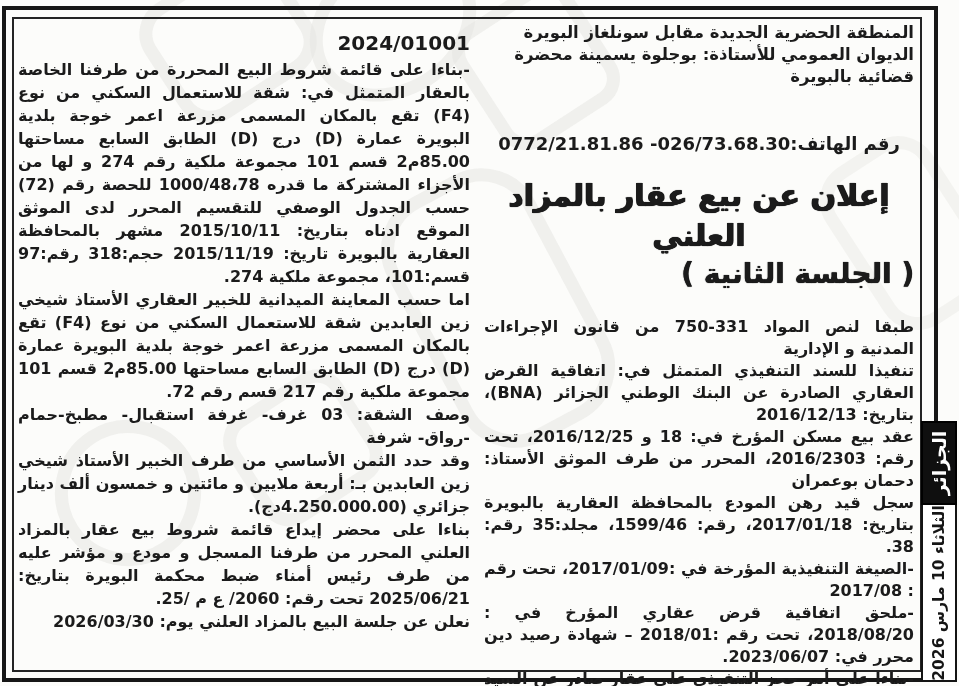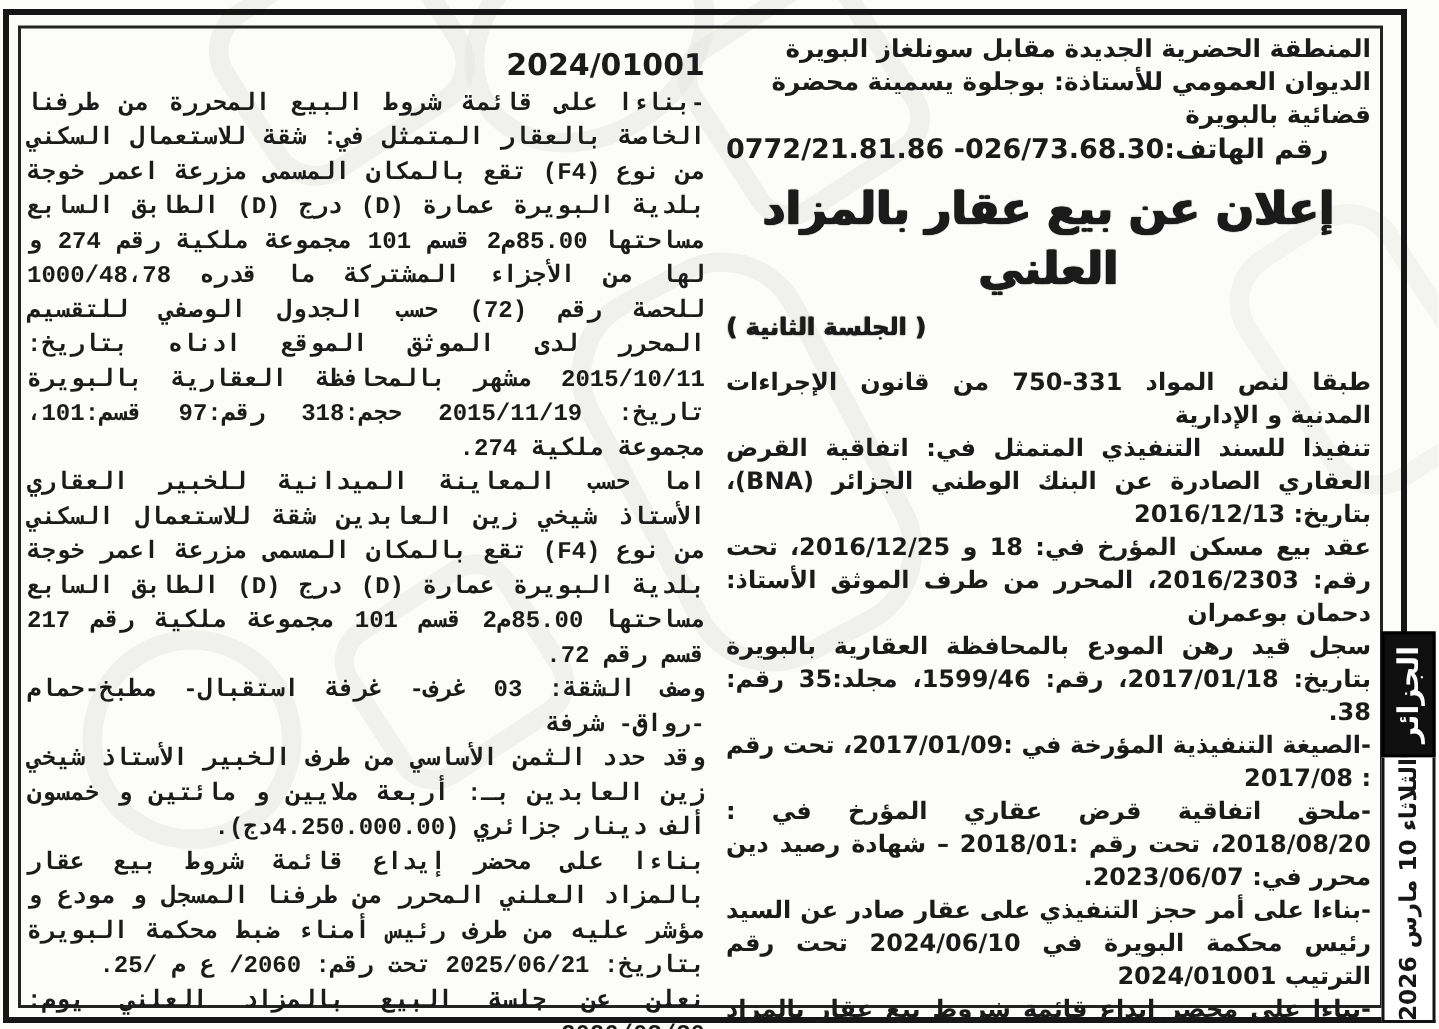--- a/index.html
+++ b/index.html
@@ -18,35 +18,35 @@
   .wm-f{left:845px;top:140px;width:100px;height:160px;border-radius:40px;transform:rotate(-33deg);opacity:.4;}
   .wm-g{left:235px;top:385px;width:110px;height:100px;border-radius:30px;transform:rotate(-33deg);opacity:.45;}
   
   .frame-outer{position:absolute;left:2px;top:6px;width:928px;height:668px;border:4px solid #161616;}
   .frame-inner{position:absolute;left:12px;top:17px;width:906px;height:651px;border:2px solid #242424;}
   
   .col{position:absolute;direction:rtl;unicode-bidi:embed;}
   .col-right{right:45px;top:22px;width:430px;}
   .col-left{left:18px;top:30px;width:452px;}
   .hdr-line{font-size:16.5px;line-height:22px;text-align:right;}
-  .hdr-phone{font-size:18px;line-height:24px;text-align:left;letter-spacing:.2px;}
+  .hdr-phone{font-size:18px;line-height:24px;text-align:center;letter-spacing:.2px;margin-top:44px;}
   .notice-title{
-    margin:8px 0 0 0;font-size:30px;line-height:40px;text-align:center;
+    margin:20px 0 0 0;font-size:30px;line-height:40px;text-align:center;
     letter-spacing:-.5px;
     text-shadow:0 0 1px #1b1b1b,.7px 0 0 #1b1b1b,-.7px 0 0 #1b1b1b;
   }
   .notice-subtitle{
-    font-size:16px;line-height:36px;text-align:left;margin-bottom:8px;
+    font-size:28px;line-height:36px;text-align:right;margin-bottom:24px;
     text-shadow:0 0 1px #1b1b1b,.6px 0 0 #1b1b1b;
   }
   .para{
     margin:0;font-size:16px;line-height:22px;
     text-align:justify;text-justify:inter-word;
   }
-  .col-left .para{line-height:23px;font-family:Liberation Mono, monospace;}
+  .col-left .para{line-height:23px;}
   .ref-number{font-size:20px;line-height:26px;padding-left:24px;margin-bottom:2px;}
   
   .side-strip{position:absolute;right:2px;top:421px;width:36px;height:261px;}
   .paper-logo{
     position:relative;width:100%;height:84px;background:#0f0f0f;
     border:2px solid #000;box-sizing:border-box;
   }
   .paper-date{
     position:relative;width:100%;height:177px;background:#fff;
     border:2px solid #141414;border-top:none;box-sizing:border-box;

